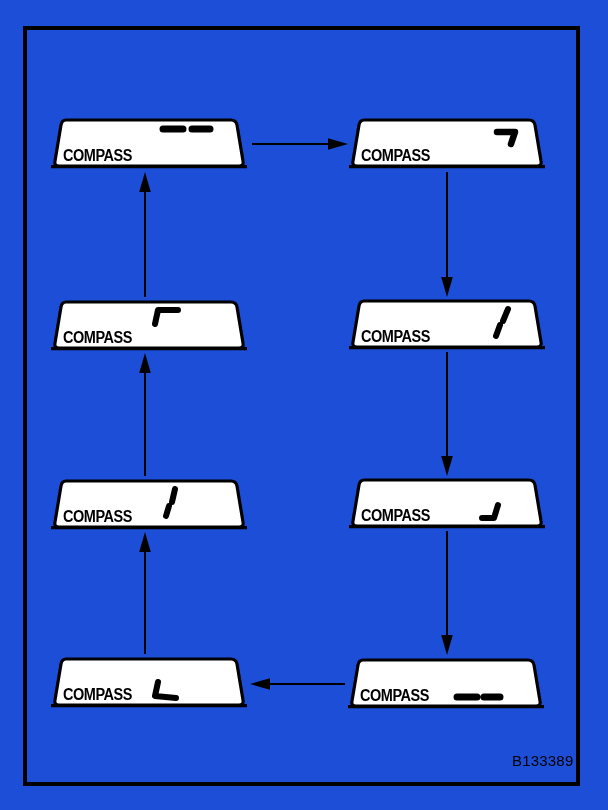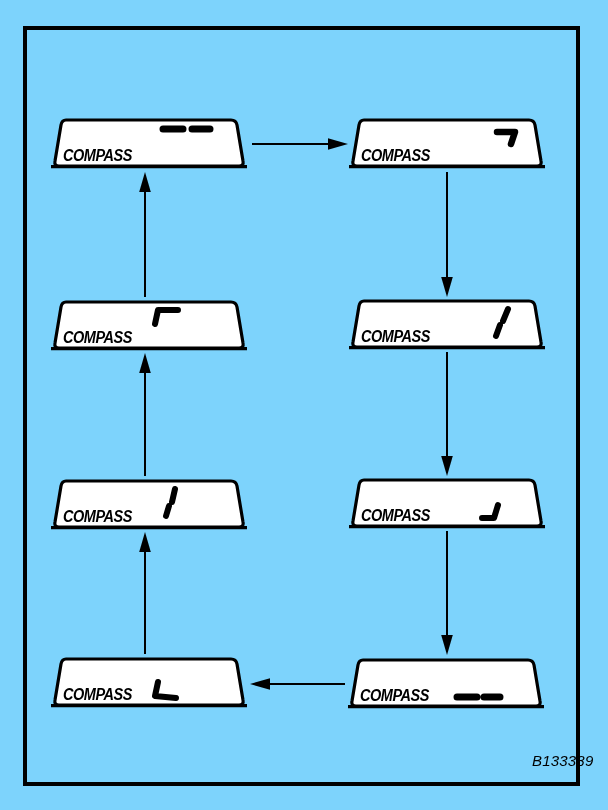--- a/index.html
+++ b/index.html
@@ -4,24 +4,23 @@
 <style>
   html, body {
     margin: 0;
     padding: 0;
     background: #ffffff;
   }
   .page {
     position: relative;
     width: 608px;
     height: 810px;
-    background: #7dd3fc;
+    background: #1d4ed8;
     font-family: "Liberation Sans", sans-serif;
     overflow: hidden;
-    font-style: italic;
   }
   .frame {
     position: absolute;
     left: 23px;
     top: 26px;
     width: 557px;
     height: 760px;
     border: 4px solid #000000;
     box-sizing: border-box;
   }
@@ -69,21 +68,20 @@
     fill: #000000;
     stroke: none;
   }
   .caption {
     position: absolute;
     left: 512px;
     top: 752px;
     font-size: 15px;
     color: #000000;
     letter-spacing: 0.2px;
-    margin-left: 20px;
   }
 </style>
 </head>
 <body>
 
 <div class="page">
 
   <div class="frame"></div>
 
   <svg class="panel" style="left:50px; top:116px;" viewBox="0 0 198 54">

